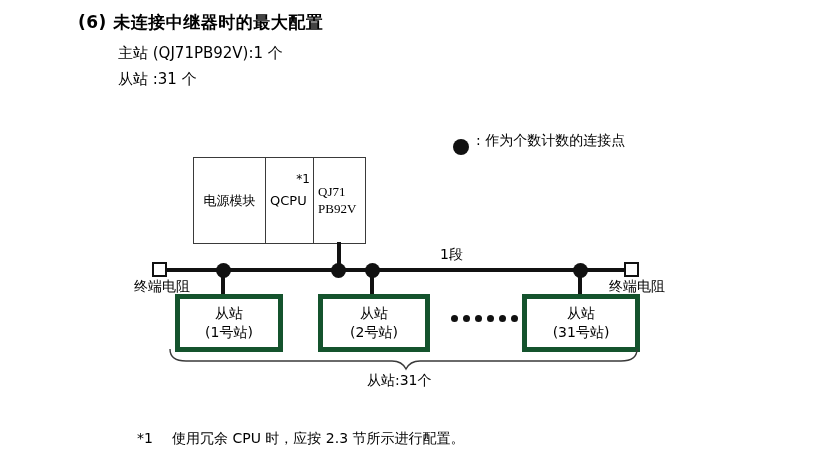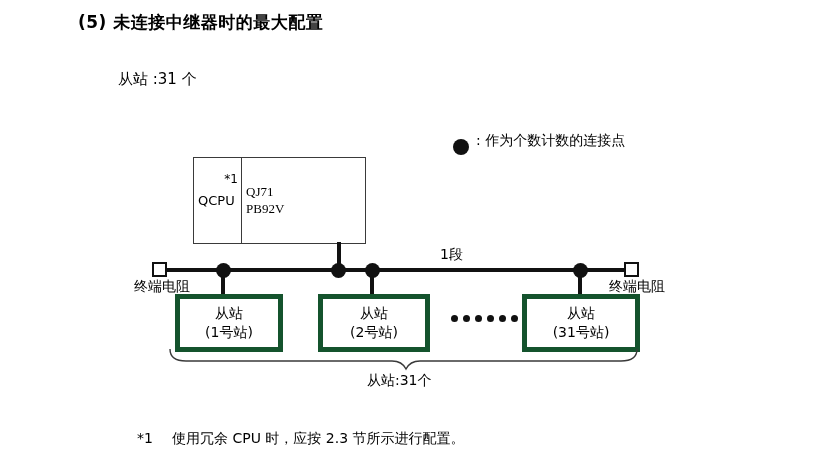--- a/index.html
+++ b/index.html
@@ -66,24 +66,26 @@
 
   .caption { left:298px; top:396px; font-size:16px; font-weight:bold; letter-spacing:0.5px; }
   .fn-marker { left:137px; top:430px; font-size:14px; }
   .fn-text   { left:172px; top:430px; font-size:14px; }
 </style>
 </head>
 <body>
 
 <div id="page">
 
-  <div class="abs title">(5) 未连接中继器时的最大配置</div>
+  <div class="abs title">(6) 未连接中继器时的最大配置</div>
+  <div class="abs sub1">主站 (QJ71PB92V):1 个</div>
   <div class="abs sub2">从站 :31 个</div>
 
   <div class="abs master-box">
+    <div class="cell cell-power">电源模块</div>
     <div class="cell cell-cpu">
       <span>QCPU</span>
       <span class="cpu-note">*1</span>
     </div>
     <div class="cell cell-pb">QJ71
 PB92V</div>
   </div>
 
   <div class="abs legend-dot"></div>
   <div class="abs legend-text">: 作为个数计数的连接点</div>

